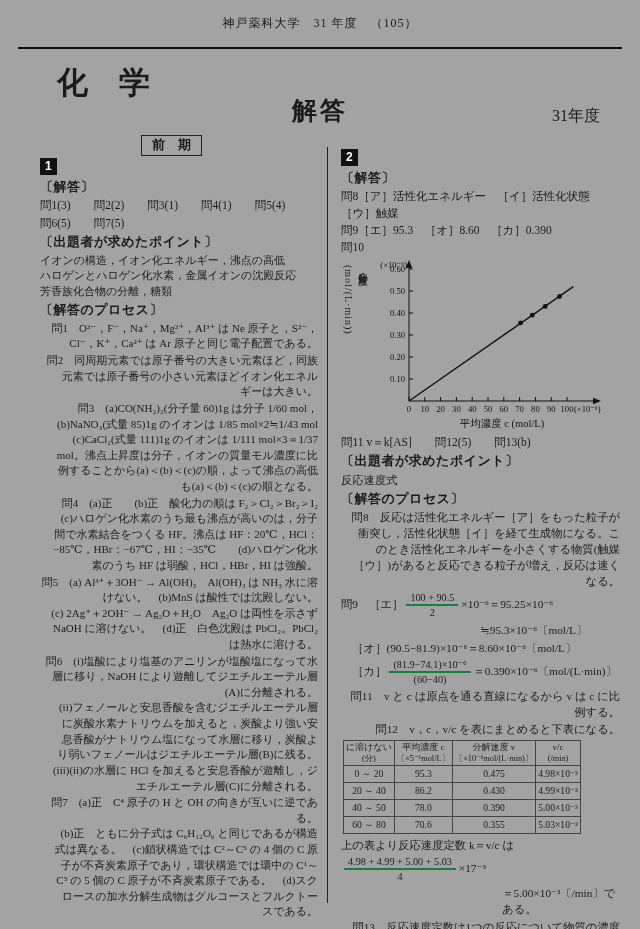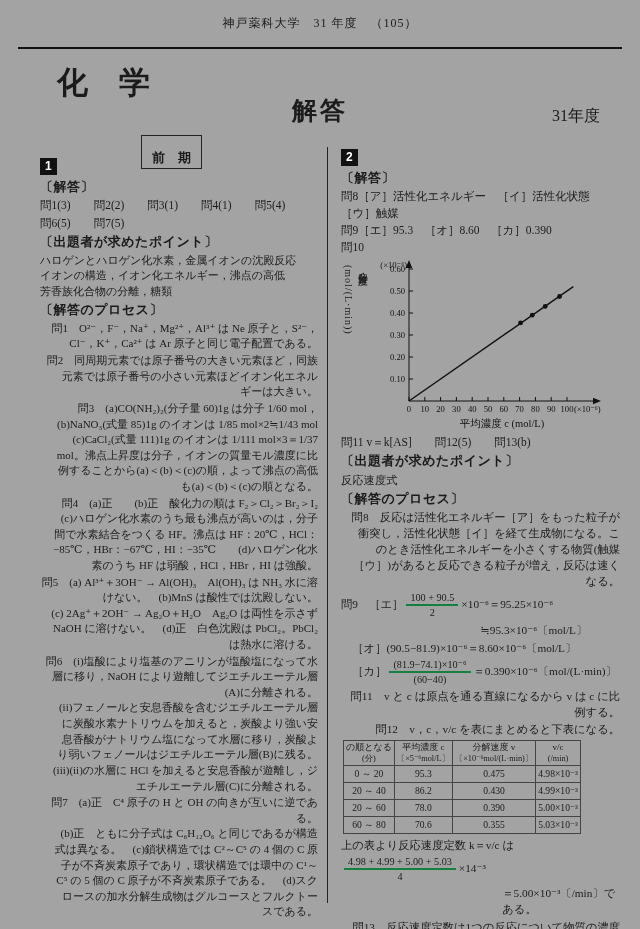--- a/index.html
+++ b/index.html
@@ -8,21 +8,21 @@
   .page{position:relative;width:640px;height:929px;background:#a3a3a3;overflow:hidden;}
 
   .pagehead{position:absolute;top:15px;left:0;width:100%;text-align:center;
             font-size:12px;letter-spacing:1px;}
   .rule{position:absolute;top:47px;left:18px;width:604px;border-top:2.5px solid #111;}
   .subject{position:absolute;left:57px;top:62px;font-size:31px;font-weight:700;}
   .kaito{position:absolute;left:0;top:94px;width:100%;text-align:center;
          font-size:25px;font-weight:600;letter-spacing:3px;}
   .year{position:absolute;right:40px;top:106px;font-size:16px;}
   .term{position:absolute;left:141px;top:135px;border:1.5px solid #222;
-        padding:13px 10px 1px;font-size:13px;font-weight:600;}
+        padding:0px 10px 1px;font-size:13px;font-weight:600;}
   .divider{position:absolute;left:327px;top:147px;height:756px;border-left:1.4px solid #222;}
 
   .col{position:absolute;font-size:11px;line-height:1.42;}
   .col-left{left:40px;top:156px;width:278px;}
   .col-right{left:341px;top:147px;width:279px;font-size:11.3px;}
 
   .secbadge{display:inline-block;background:#111;color:#fff;font-weight:700;
             font-size:12px;line-height:1;padding:2px 5px 3px;margin:2px 0 1px;
             font-family:"Liberation Sans","DejaVu Sans",sans-serif;}
   .bheading{font-family:"Liberation Sans","DejaVu Sans",sans-serif;
@@ -64,22 +64,22 @@
   <div class="year">31年度</div>
   <div class="term">前　期</div>
   <div class="divider"></div>
 
   <div class="col col-left">
     <div class="secbadge">1</div>
     <div class="bheading">〔解答〕</div>
     <div class="ansrow">問1(3)　　問2(2)　　問3(1)　　問4(1)　　問5(4)</div>
     <div class="ansrow">問6(5)　　問7(5)</div>
     <div class="bheading">〔出題者が求めたポイント〕</div>
+    <div class="pline">イオンの構造，イオン化エネルギー，沸点の高低</div>
     <div class="pline">ハロゲンとハロゲン化水素，金属イオンの沈殿反応</div>
-    <div class="pline">イオンの構造，イオン化エネルギー，沸点の高低</div>
     <div class="pline">芳香族化合物の分離，糖類</div>
     <div class="bheading">〔解答のプロセス〕</div>
     <div class="para">問1　O²⁻，F⁻，Na⁺，Mg²⁺，Al³⁺ は Ne 原子と，S²⁻，Cl⁻，K⁺，Ca²⁺ は Ar 原子と同じ電子配置である。</div>
     <div class="para">問2　同周期元素では原子番号の大きい元素ほど，同族元素では原子番号の小さい元素ほどイオン化エネルギーは大きい。</div>
     <div class="para">問3　(a)CO(NH₂)₂(分子量 60)1g は分子 1/60 mol，
 (b)NaNO₃(式量 85)1g のイオンは 1/85 mol×2≒1/43 mol
 (c)CaCl₂(式量 111)1g のイオンは 1/111 mol×3＝1/37 mol。沸点上昇度は分子，イオンの質量モル濃度に比例することから(a)＜(b)＜(c)の順，よって沸点の高低も(a)＜(b)＜(c)の順となる。</div>
     <div class="para">問4　(a)正　　(b)正　酸化力の順は F₂＞Cl₂＞Br₂＞I₂
 (c)ハロゲン化水素のうち最も沸点が高いのは，分子間で水素結合をつくる HF。沸点は HF：20℃，HCl：−85℃，HBr：−67℃，HI：−35℃　　(d)ハロゲン化水素のうち HF は弱酸，HCl，HBr，HI は強酸。</div>
     <div class="para">問5　(a) Al³⁺＋3OH⁻ → Al(OH)₃　Al(OH)₃ は NH₃ 水に溶けない。　(b)MnS は酸性では沈殿しない。
@@ -170,21 +170,21 @@
       </div>
     </div>
 
     <div class="para">問11　v と c は原点を通る直線になるから v は c に比例する。</div>
     <div class="para">問12　v，c，v/c を表にまとめると下表になる。</div>
 
     <table class="dtable">
       <tbody>
           <tr>
         <th>
-              <div>の順となる</div>
+              <div>に溶けない</div>
               <div class="h2">(分)</div>
             </th>
         <th>
               <div>平均濃度 c</div>
               <div class="h2">〔×5⁻⁶mol/L〕</div>
             </th>
         <th>
               <div>分解速度 v</div>
               <div class="h2">〔×10⁻⁶mol/(L·min)〕</div>
             </th>
@@ -199,38 +199,38 @@
         <td>0.475</td>
         <td>4.98×10⁻³</td>
       </tr>
       <tr>
         <td>20 ～ 40</td>
         <td>86.2</td>
         <td>0.430</td>
         <td>4.99×10⁻³</td>
       </tr>
       <tr>
-        <td>20 ～ 60</td>
+        <td>40 ～ 50</td>
         <td>78.0</td>
         <td>0.390</td>
         <td>5.00×10⁻³</td>
       </tr>
       <tr>
         <td>60 ～ 80</td>
         <td>70.6</td>
         <td>0.355</td>
         <td>5.03×10⁻³</td>
       </tr>
     </tbody>
       </table>
 
     <div>
       <div class="pline">上の表より反応速度定数 k＝v/c は</div>
       <div class="fline noind">
-        <span class="frac"><span class="num">4.98 + 4.99 + 5.00 + 5.03</span><span class="den">4</span></span><span>×14⁻³</span>
+        <span class="frac"><span class="num">4.98 + 4.99 + 5.00 + 5.03</span><span class="den">4</span></span><span>×17⁻³</span>
       </div>
       <div class="fline kresult">＝5.00×10⁻³〔/min〕である。</div>
     </div>
 
     <div class="para">問13　反応速度定数は1つの反応について物質の濃度によらず，温度により変わる定数である。</div>
   </div>
 
 </div>
 
 </body></html>

